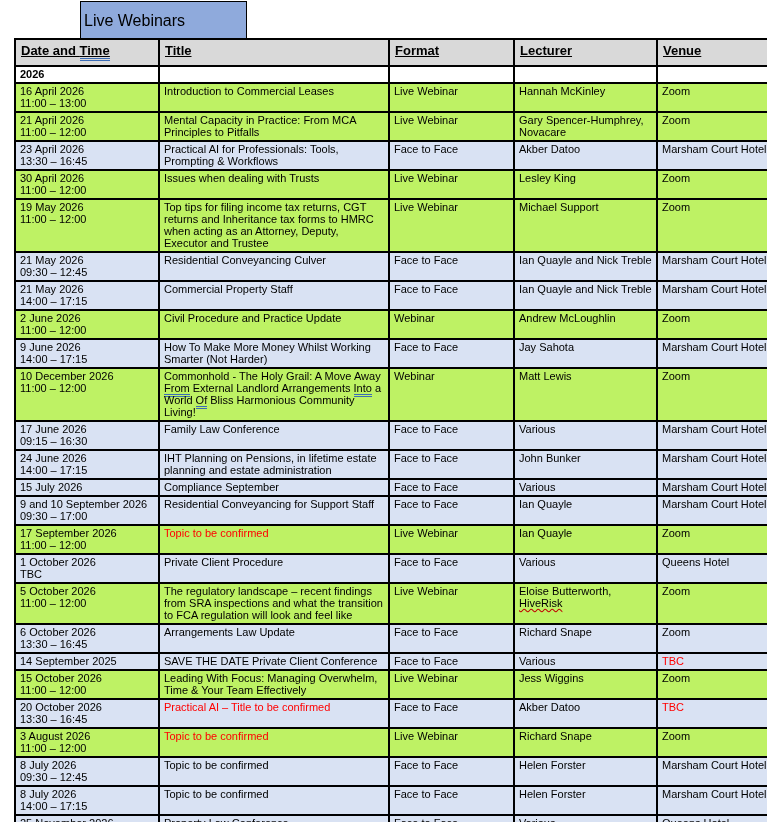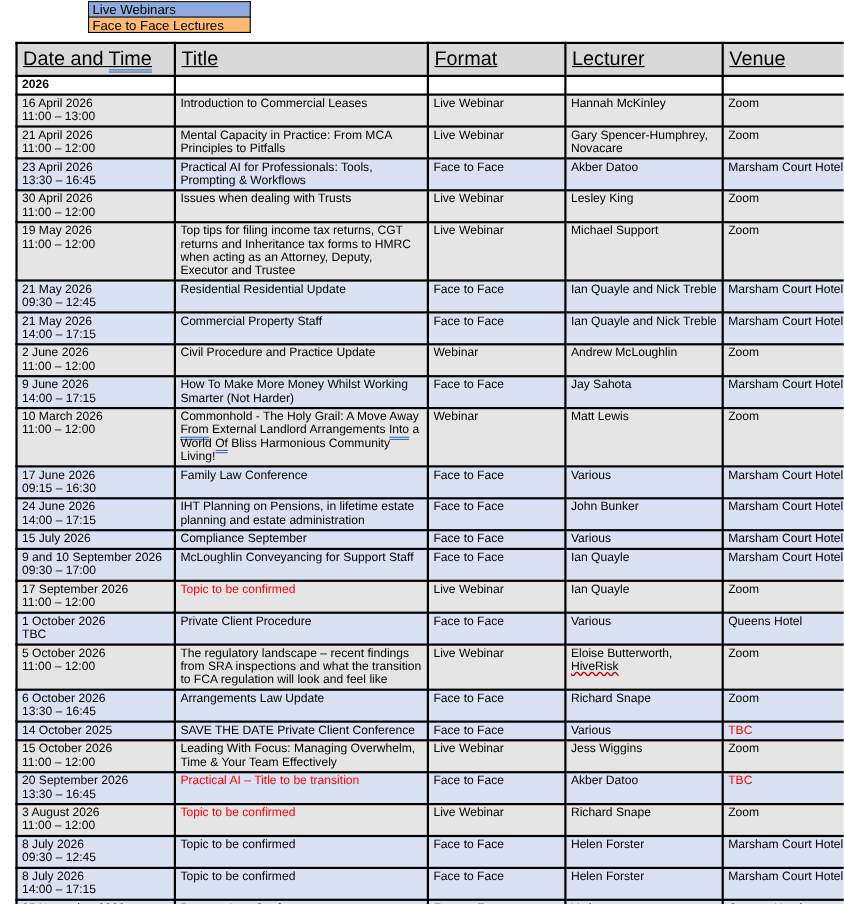--- a/index.html
+++ b/index.html
@@ -19,23 +19,23 @@
   }
   
   .legend {
     position: absolute;
     left: 80px;
     top: 1px;
     border-collapse: collapse;
   }
   .legend td {
     border: 1px solid #000;
-    font-size: 12px;
+    font-size: 16px;
     line-height: 12px;
-    padding: 0 3px;
+    padding: 12px 3px;
     width: 140px;
     height: 13px;
     white-space: nowrap;
   }
   
   table.events {
     position: absolute;
     left: 14px;
     top: 38px;
     width: 746px;
@@ -43,39 +43,39 @@
     table-layout: fixed;
   }
   table.events th, table.events td {
     border: 2px solid #000;
     vertical-align: top;
     text-align: left;
     word-wrap: break-word;
   }
   table.events th {
     background: #D9D9D9;
-    font-size: 18px;
-    font-weight: normal;
+    font-size: 13px;
+    font-weight: bold;
     text-decoration: underline;
     padding: 3px 5px 4px 5px;
     height: 18px;
     margin-top: 40px;
   }
   tr.year-row td {
     background: #ffffff;
     font-size: 15px;
     font-weight: bold;
     padding: 1px 5px 2px 5px;
   }
   table.events tbody td {
     font-size: 11px;
     line-height: 12px;
     padding: 1px 4px 2px 4px;
   }
-  tr.blue td  { background: #e5e5e5; }
+  tr.blue td  { background: #bef264; }
   tr.light td { background: #D9E2F3; }
   .red { color: #FF0000; }
   .grammar {
     border-bottom: 3px double #3B6CB5;
     text-decoration: inherit;
   }
   .spell {
     text-decoration: underline wavy #C00000;
     text-decoration-skip-ink: none;
     margin-top: 31px;
@@ -170,21 +170,21 @@
           <td>Top tips for filing income tax returns, CGT returns and Inheritance tax forms to HMRC when acting as an Attorney, Deputy, Executor and Trustee</td>
           <td>Live Webinar</td>
           <td>Michael Support</td>
           <td>Zoom</td>
         </tr>
         <tr class="light">
           <td>
             <div>21 May 2026</div>
             <div>09:30 – 12:45</div>
           </td>
-          <td>Residential Residential Update</td>
+          <td>Residential Conveyancing Culver</td>
           <td>Face to Face</td>
           <td>Ian Quayle and Nick Treble</td>
           <td>Marsham Court Hotel</td>
         </tr>
         <tr class="light">
           <td>
             <div>21 May 2026</div>
             <div>14:00 – 17:15</div>
           </td>
           <td>Commercial Property Staff</td>
@@ -207,21 +207,21 @@
             <div>9 June 2026</div>
             <div>14:00 – 17:15</div>
           </td>
           <td>How To Make More Money Whilst Working Smarter (Not Harder)</td>
           <td>Face to Face</td>
           <td>Jay Sahota</td>
           <td>Marsham Court Hotel</td>
         </tr>
         <tr class="blue">
           <td>
-            <div>10 March 2026</div>
+            <div>10 December 2026</div>
             <div>11:00 – 12:00</div>
           </td>
           <td><span>Commonhold - The Holy Grail: A Move Away </span><span class="grammar">From</span><span> External Landlord Arrangements </span><span class="grammar">Into</span><span> a World </span><span class="grammar">Of</span><span> Bliss Harmonious Community Living!</span></td>
           <td>Webinar</td>
           <td>Matt Lewis</td>
           <td>Zoom</td>
         </tr>
         <tr class="light">
           <td>
             <div>17 June 2026</div>
@@ -249,21 +249,21 @@
           <td>Compliance September</td>
           <td>Face to Face</td>
           <td>Various</td>
           <td>Marsham Court Hotel</td>
         </tr>
         <tr class="light">
           <td>
             <div>9 and 10 September 2026</div>
             <div>09:30 – 17:00</div>
           </td>
-          <td>McLoughlin Conveyancing for Support Staff</td>
+          <td>Residential Conveyancing for Support Staff</td>
           <td>Face to Face</td>
           <td>Ian Quayle</td>
           <td>Marsham Court Hotel</td>
         </tr>
         <tr class="blue">
           <td>
             <div>17 September 2026</div>
             <div>11:00 – 12:00</div>
           </td>
           <td class="red">Topic to be confirmed</td>
@@ -296,43 +296,43 @@
             <div>6 October 2026</div>
             <div>13:30 – 16:45</div>
           </td>
           <td>Arrangements Law Update</td>
           <td>Face to Face</td>
           <td>Richard Snape</td>
           <td>Zoom</td>
         </tr>
         <tr class="light">
           <td>
-            <div>14 October 2025</div>
+            <div>14 September 2025</div>
           </td>
           <td>SAVE THE DATE Private Client Conference</td>
           <td>Face to Face</td>
           <td>Various</td>
           <td class="red">TBC</td>
         </tr>
         <tr class="blue">
           <td>
             <div>15 October 2026</div>
             <div>11:00 – 12:00</div>
           </td>
           <td>Leading With Focus: Managing Overwhelm, Time &amp; Your Team Effectively</td>
           <td>Live Webinar</td>
           <td>Jess Wiggins</td>
           <td>Zoom</td>
         </tr>
         <tr class="light">
           <td>
-            <div>20 September 2026</div>
+            <div>20 October 2026</div>
             <div>13:30 – 16:45</div>
           </td>
-          <td class="red">Practical AI – Title to be transition</td>
+          <td class="red">Practical AI – Title to be confirmed</td>
           <td>Face to Face</td>
           <td>Akber Datoo</td>
           <td class="red">TBC</td>
         </tr>
         <tr class="blue">
           <td>
             <div>3 August 2026</div>
             <div>11:00 – 12:00</div>
           </td>
           <td class="red">Topic to be confirmed</td>

